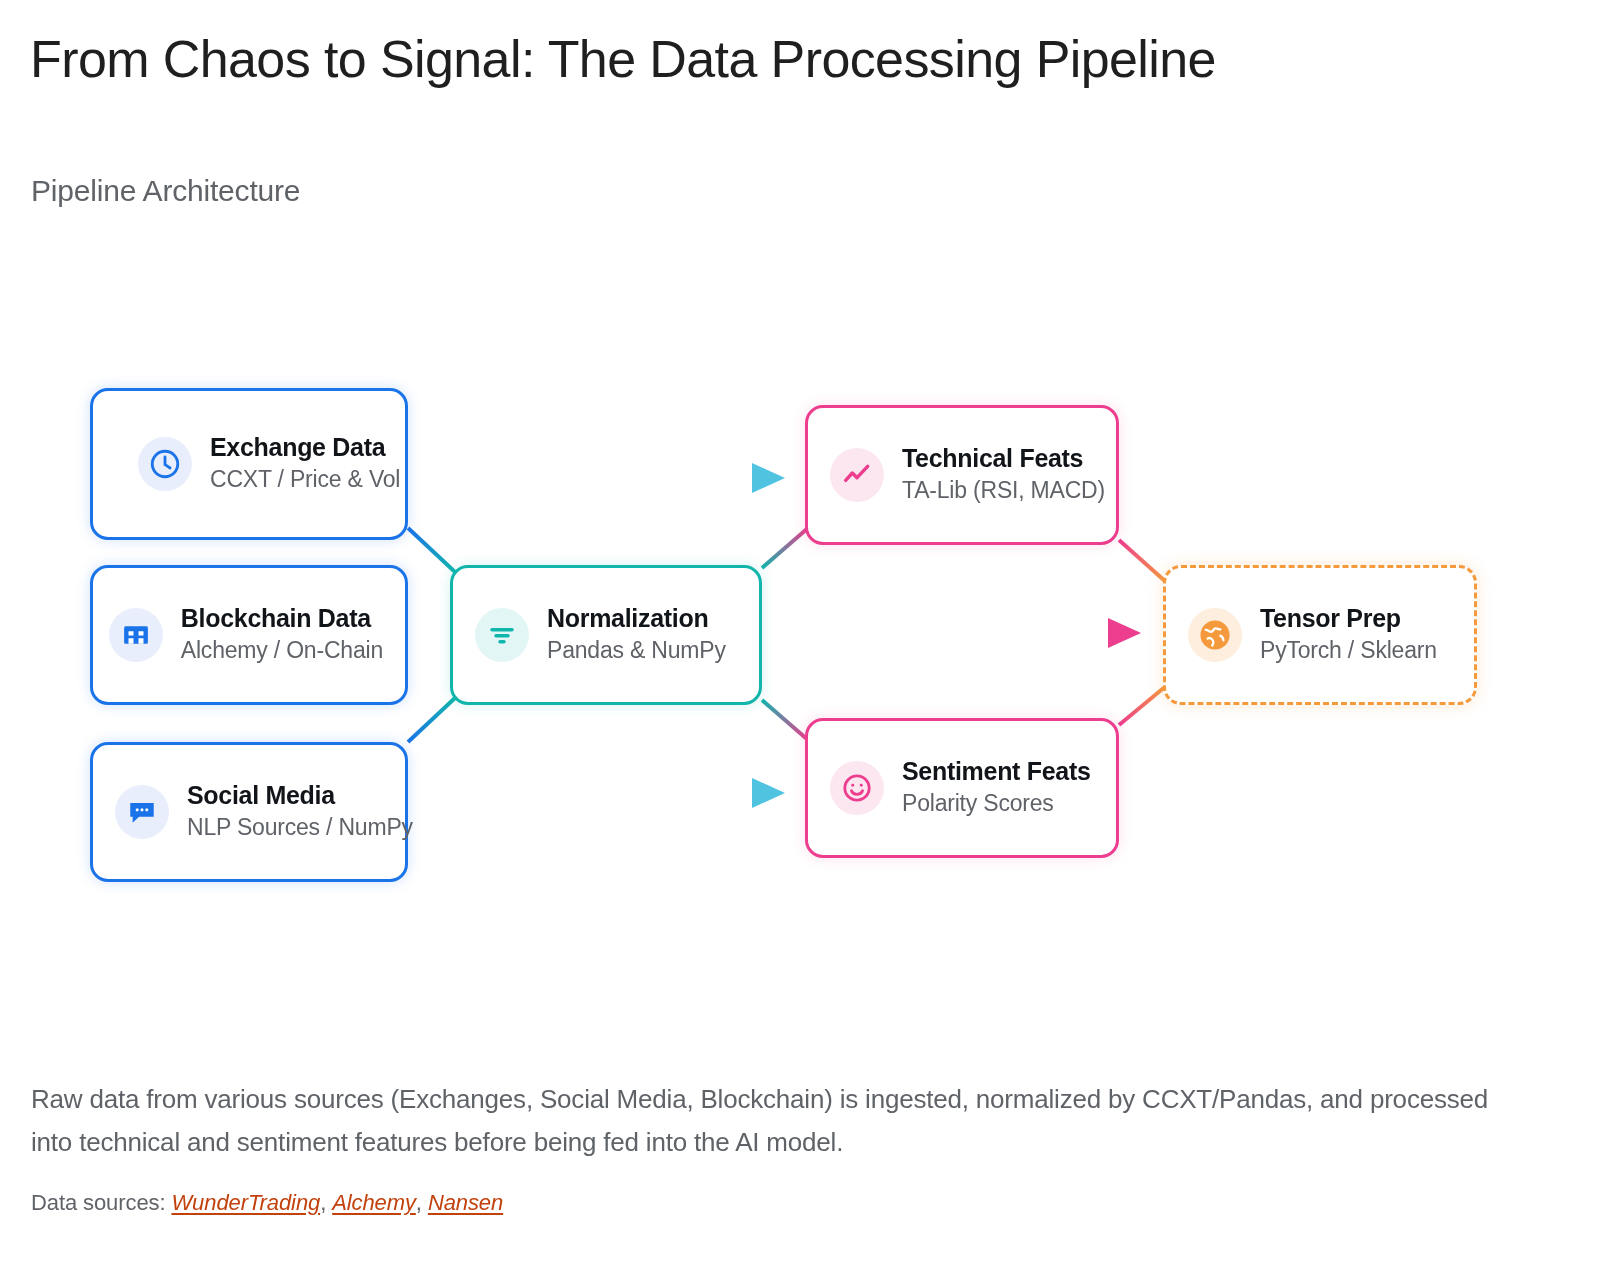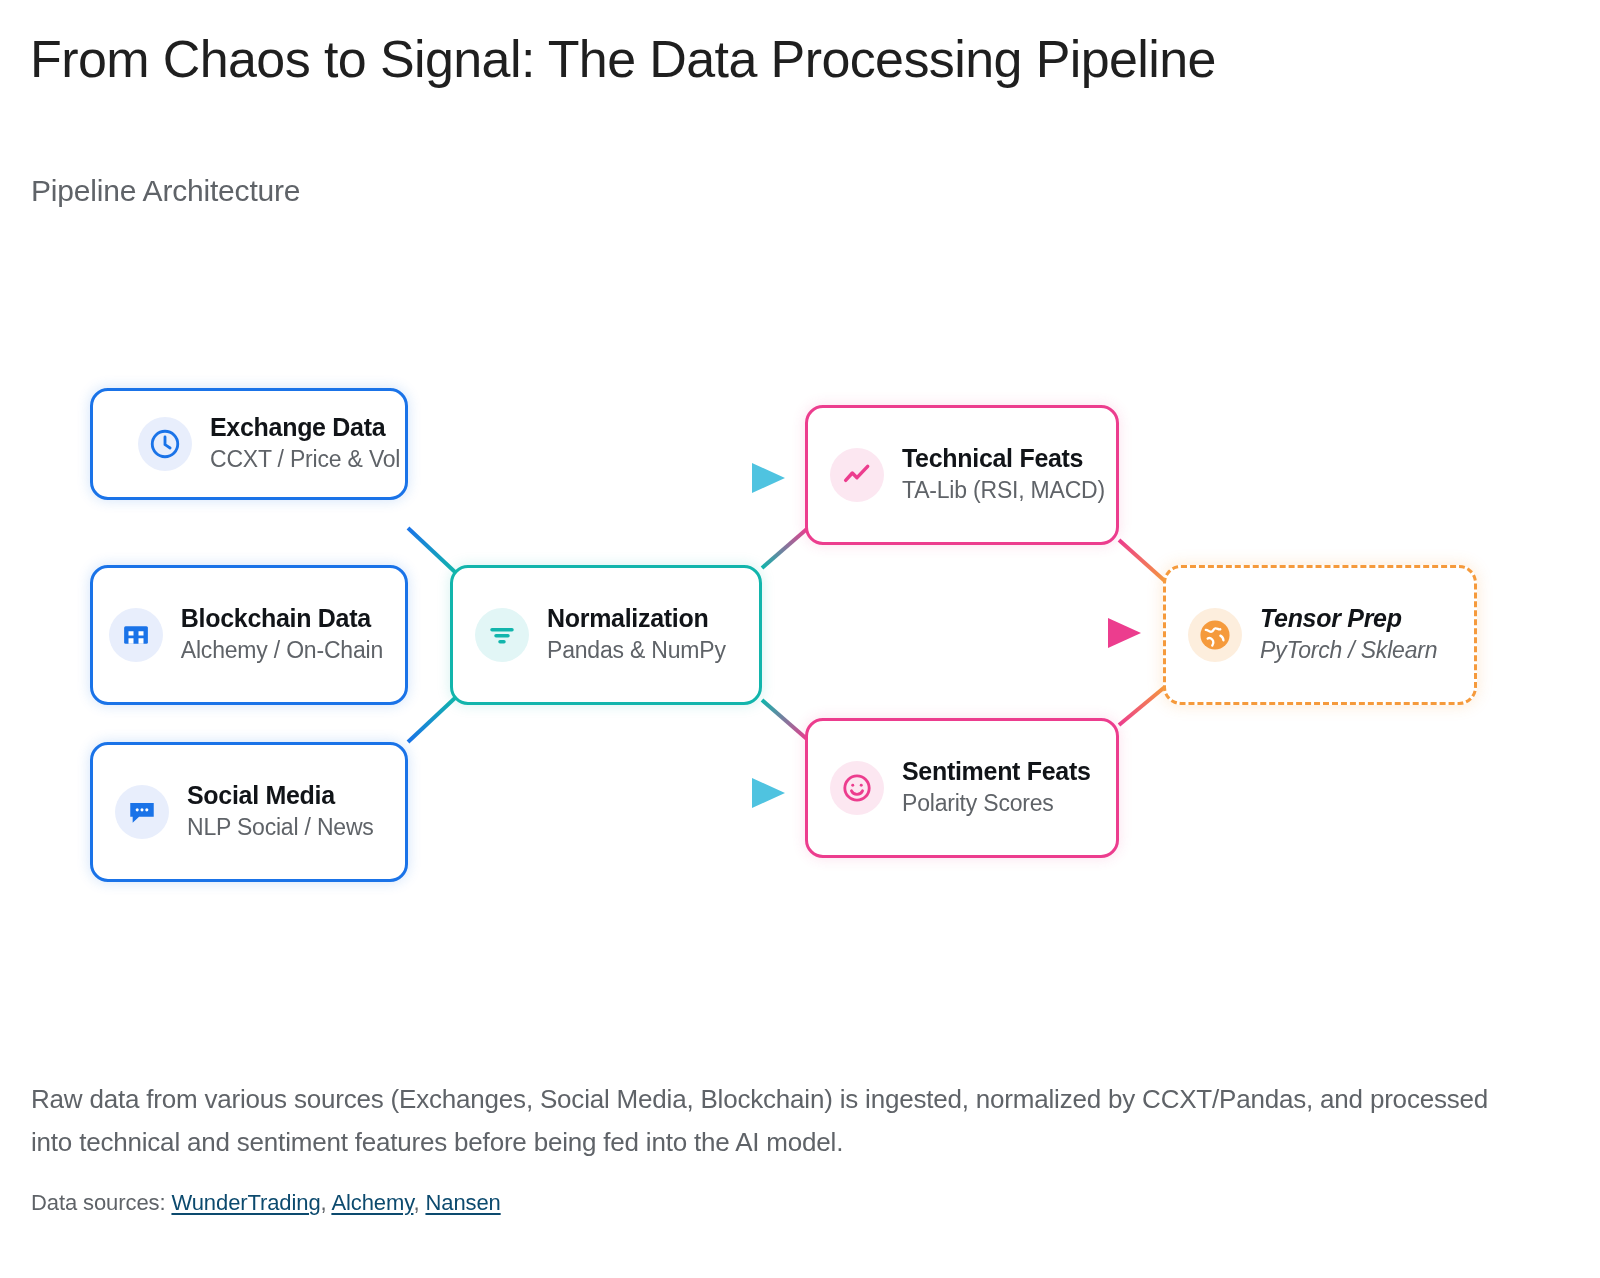--- a/index.html
+++ b/index.html
@@ -98,27 +98,27 @@
     font-size: 23px;
     font-weight: 400;
     color: #5f6368;
     letter-spacing: -0.2px;
     line-height: 1.35;
     margin-top: 2px;
     white-space: nowrap;
   }
 
   
-  #n-exchange   { left: 90px;   top: 88px;  width: 318px; height: 112px; padding-left: 45px; }
+  #n-exchange   { left: 90px;   top: 88px;  width: 318px; height: 152px; padding-left: 45px; }
   #n-blockchain { left: 90px;   top: 265px; width: 318px; height: 140px; justify-content: flex-end; }
   #n-social     { left: 90px;   top: 442px; width: 318px; height: 140px; }
   #n-normalize  { left: 450px;  top: 265px; width: 312px; height: 140px; }
   #n-technical  { left: 805px;  top: 105px; width: 314px; height: 140px; }
   #n-sentiment  { left: 805px;  top: 418px; width: 314px; height: 140px; }
-  #n-tensor     { left= ; left: 1163px; top: 265px; width: 314px; height: 140px; font-style: italic; }
+  #n-tensor     { left= ; left: 1163px; top: 265px; width: 314px; height: 140px; }
 
   
   .caption {
     position: absolute;
     left: 31px;
     top: 1078px;
     width: 1480px;
     font-size: 26px;
     line-height: 1.65;
     color: #5f6368;
@@ -126,23 +126,24 @@
   }
   .sources {
     position: absolute;
     left: 31px;
     top: 1190px;
     font-size: 22px;
     color: #5f6368;
     letter-spacing: -0.1px;
   }
   .sources a {
-    color: #0c4a6e;
+    color: #c2410c;
     text-decoration: underline;
     text-underline-offset: 3px;
+    font-style: italic;
   }
 </style>
 </head>
 <body>
 
 <div class="page">
 
   <h1 class="title">From Chaos to Signal: The Data Processing Pipeline</h1>
   <div class="subtitle">Pipeline Architecture</div>
 
@@ -232,21 +233,21 @@
       <span class="node-icon ic-blue">
         <svg width="32" height="32" viewBox="0 0 24 24">
           <path d="M3.2 5.2 h17.6 v10.4 h-11 L5 20 v-4.4 H3.2 z" fill="#1a73e8"></path>
           <circle cx="8.4" cy="10.4" r="1.15" fill="#ffffff"></circle>
           <circle cx="12" cy="10.4" r="1.15" fill="#ffffff"></circle>
           <circle cx="15.6" cy="10.4" r="1.15" fill="#ffffff"></circle>
         </svg>
       </span>
       <span class="node-text">
         <span class="node-label">Social Media</span>
-        <span class="node-sub">NLP Social / News</span>
+        <span class="node-sub">NLP Sources / NumPy</span>
       </span>
     </div>
 
     <div class="node teal" id="n-normalize">
       <span class="node-icon ic-teal">
         <svg width="32" height="32" viewBox="0 0 24 24" stroke="#12b5ac" stroke-width="2.6" stroke-linecap="round">
           <line x1="4.5" y1="8" x2="19.5" y2="8"></line>
           <line x1="7.5" y1="12.5" x2="16.5" y2="12.5"></line>
           <line x1="10.5" y1="17" x2="13.5" y2="17"></line>
         </svg>

